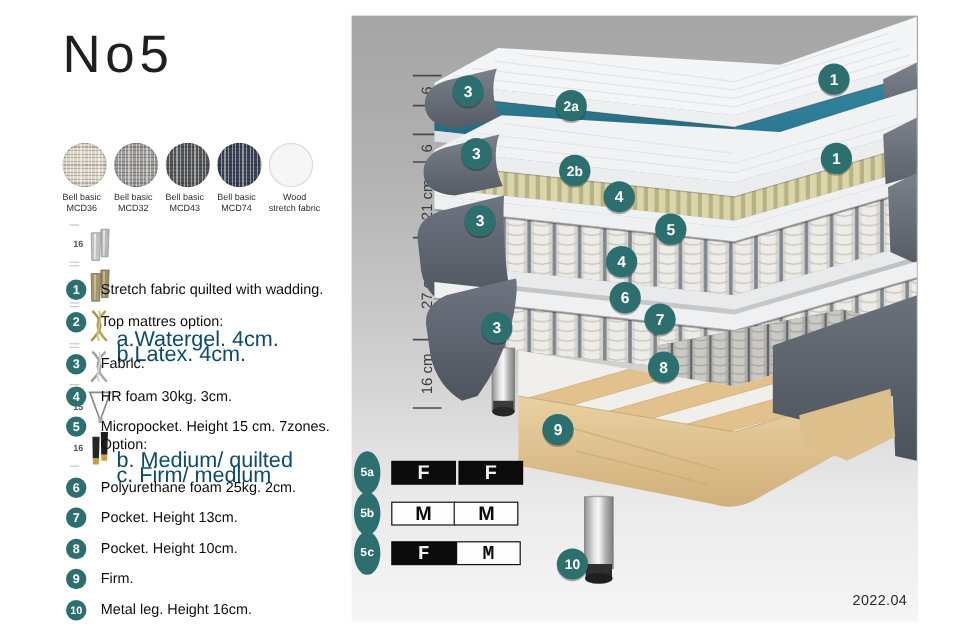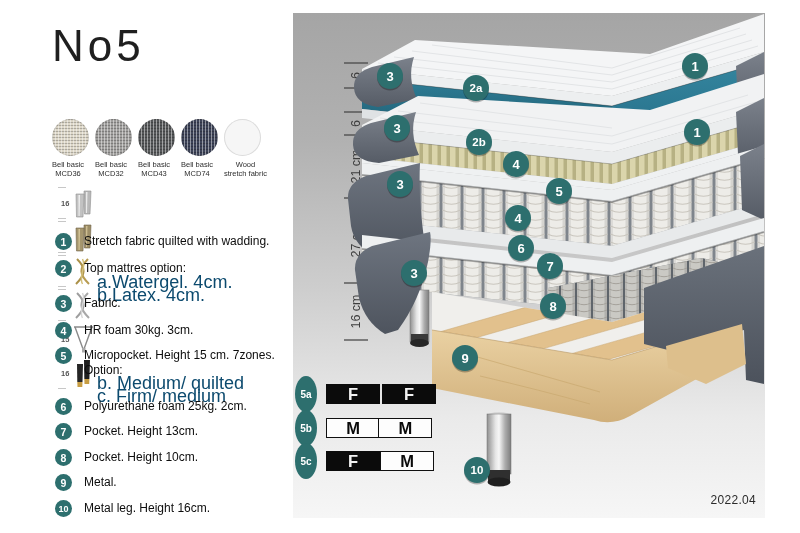--- a/index.html
+++ b/index.html
@@ -191,21 +191,21 @@
   <div class="spec-item" style="top:423px">
     <span class="badge">7</span>
     <div class="spec-text">Pocket. Height 13cm.</div>
   </div>
   <div class="spec-item" style="top:449px">
     <span class="badge">8</span>
     <div class="spec-text">Pocket. Height 10cm.</div>
   </div>
   <div class="spec-item" style="top:474px">
     <span class="badge">9</span>
-    <div class="spec-text">Metal.</div>
+    <div class="spec-text">Firm.</div>
   </div>
   <div class="spec-item" style="top:500px">
     <span class="badge two">10</span>
     <div class="spec-text">Metal leg. Height 16cm.</div>
   </div>
 </div>
 
 <div class="panel">
 <svg width="472" height="505" viewBox="293 13 472 505">
   <defs>
@@ -463,21 +463,21 @@
       <span class="cell filled">F</span>
     </span>
   </div>
   <div class="frow" id="frow-b" style="left:2px;top:397px;">
     <span class="fbadge">5b</span>
     <span class="fbox">
       <span class="cell open">M</span>
       <span class="cell open">M</span>
     </span>
   </div>
-  <div class="frow" id="frow-c" style="left:2px;top:430px;">
+  <div class="frow" id="frow-c" style="left:2px;top:430px;font-family:Liberation Mono, monospace;">
     <span class="fbadge">5c</span>
     <span class="fbox">
       <span class="cell filled">F</span>
       <span class="cell open">M</span>
     </span>
   </div>
 
   <div class="version">2022.04</div>
 </div>
 

